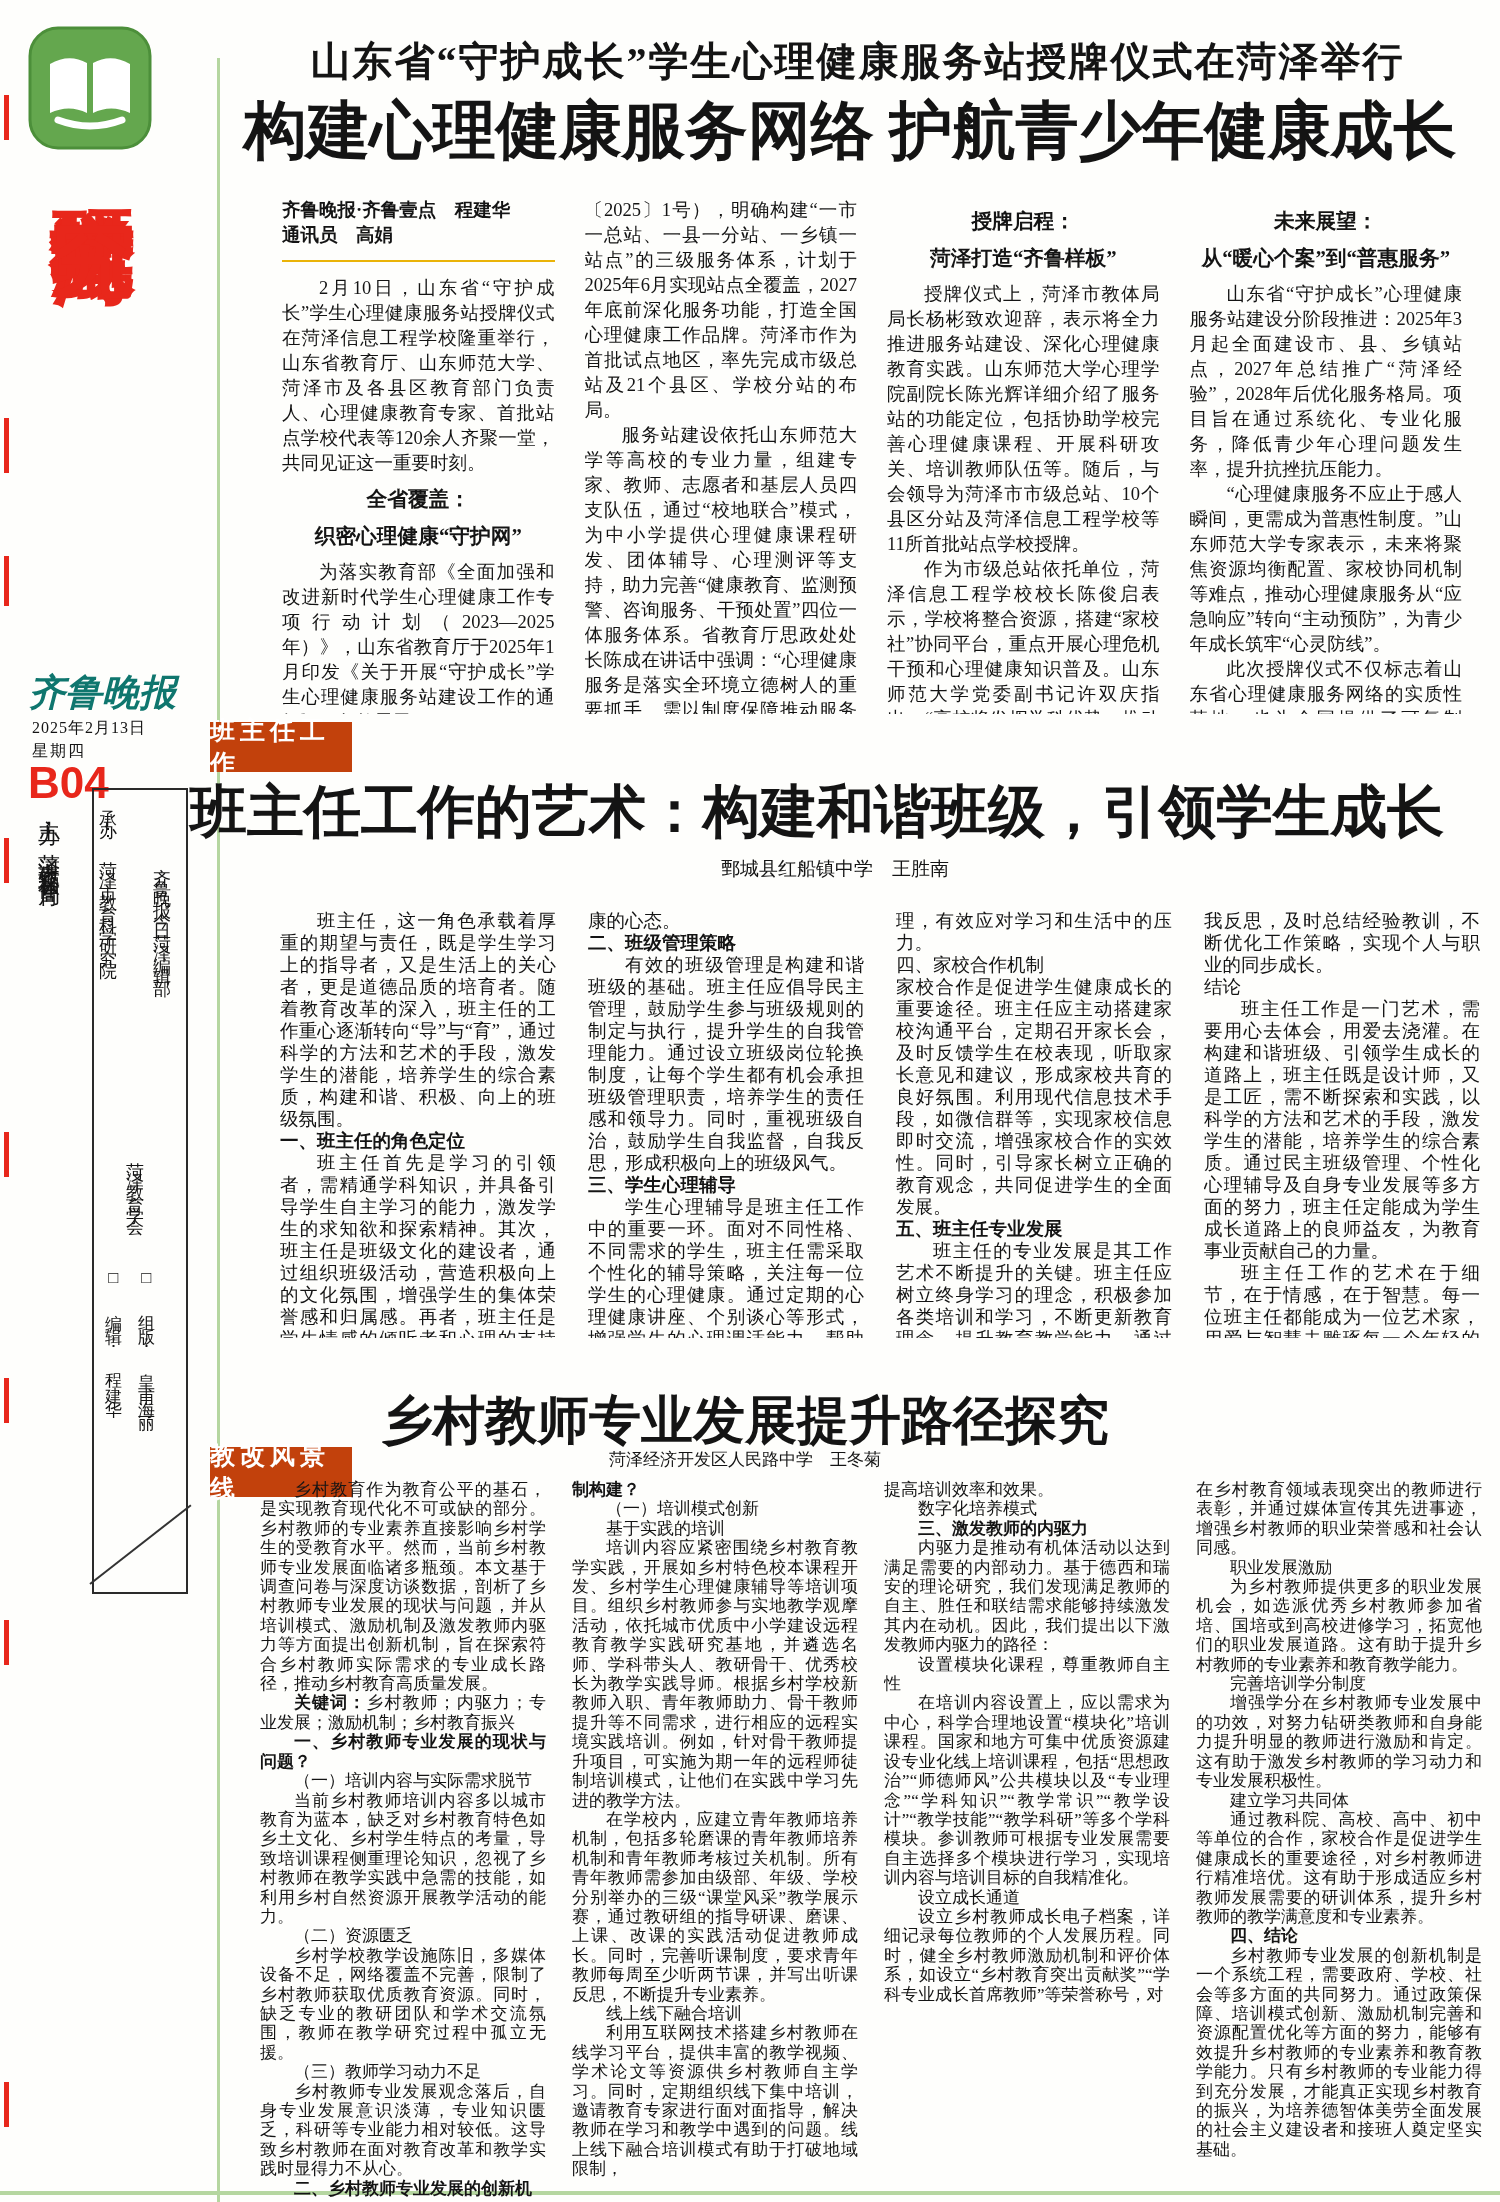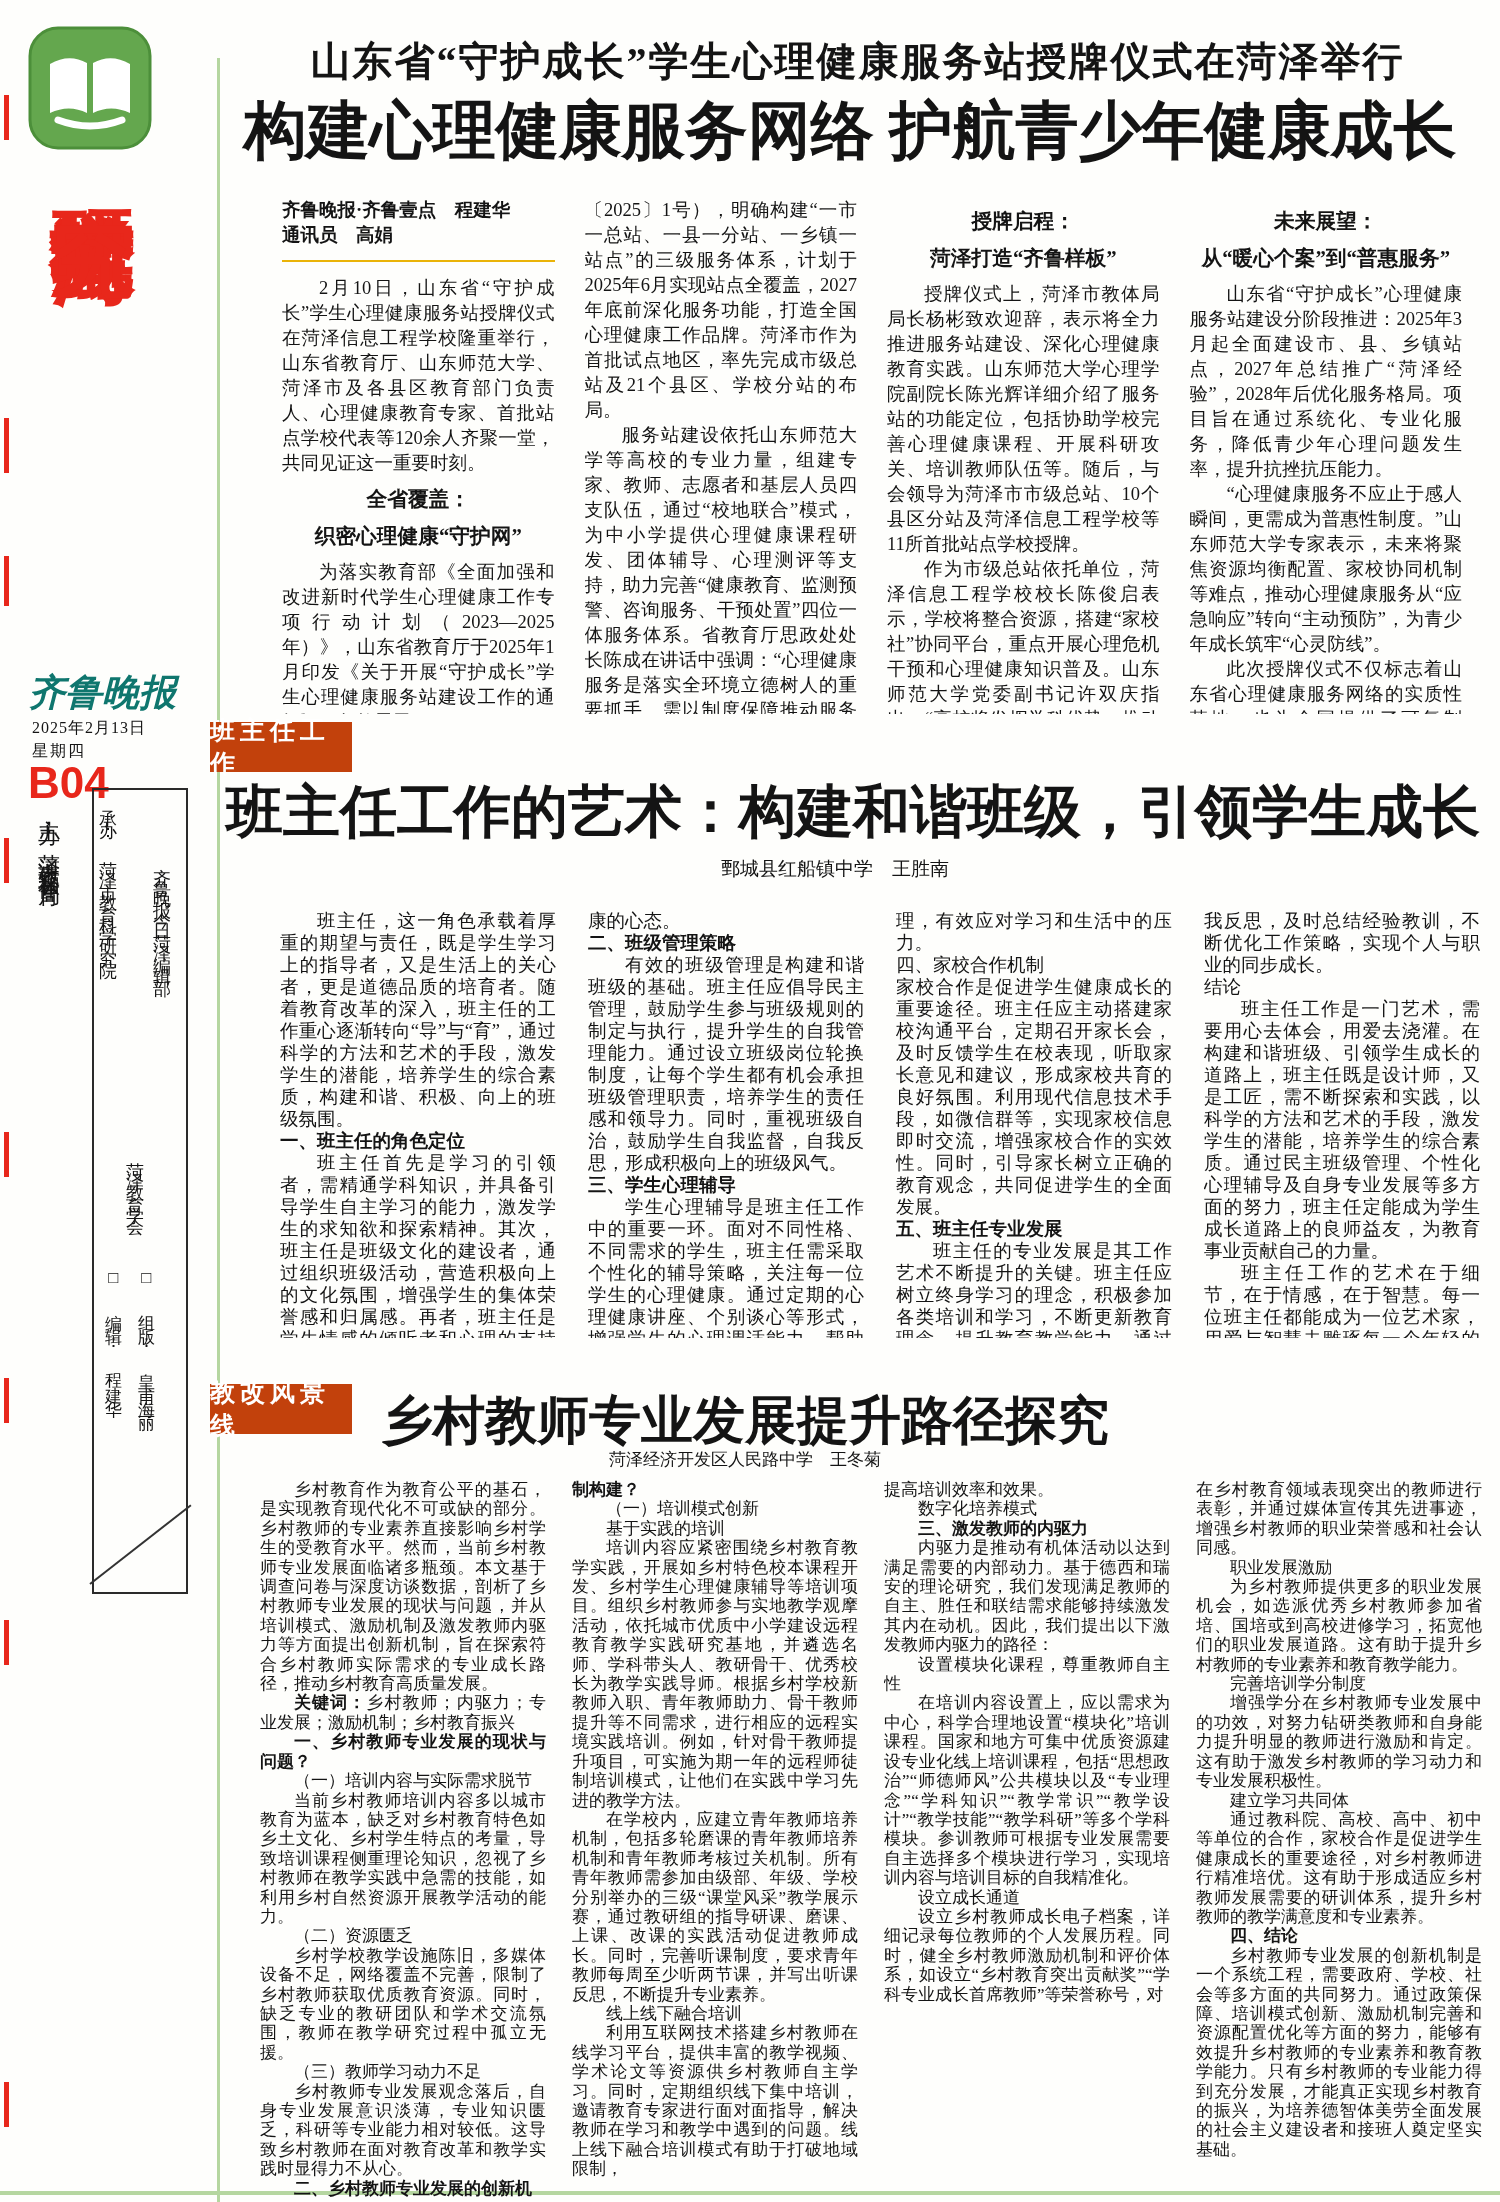--- a/index.html
+++ b/index.html
@@ -31,22 +31,22 @@
   .hline{left:0;top:2191px;width:1500px;height:4px;background:#b5d6a0;}
   
   .kicker{left:235px;top:34px;width:1245px;text-align:center;font-size:40px;font-weight:900;letter-spacing:2px;}
   .a1-title{left:220px;top:88px;width:1260px;text-align:center;font-size:63px;font-weight:900;white-space:nowrap;}
   .body-flex{display:flex;overflow:hidden;}
   .a1-body{left:282px;top:198px;width:1180px;height:516px;gap:30px;font-size:18.5px;line-height:25px;}
   .sec-label{width:142px;height:50px;background:#c2410c;color:#fff;display:flex;align-items:center;
              justify-content:center;font-size:25px;letter-spacing:5px;font-weight:bold;
              font-family:"Liberation Sans","DejaVu Sans",sans-serif;}
   .l2{left:210px;top:722px;}
-  .l3{left:210px;top:1384px;}
-  .a2-title{left:190px;top:774px;width:1290px;text-align:right;font-size:57px;font-weight:900;white-space:nowrap;}
+  .l3{left:210px;top:1447px;}
+  .a2-title{left:190px;top:774px;width:1290px;text-align:left;font-size:57px;font-weight:900;white-space:nowrap;}
   .a2-byline{left:190px;top:856px;width:1290px;text-align:center;font-size:19px;}
   .a2-body{left:280px;top:910px;width:1200px;height:428px;gap:32px;font-size:18.5px;line-height:22px;}
   .a3-title{left:215px;top:1386px;width:1060px;text-align:center;font-size:52px;font-weight:900;white-space:nowrap;}
   .a3-byline{left:215px;top:1448px;width:1060px;text-align:center;font-size:17px;}
   .a3-body{left:260px;top:1480px;width:1222px;height:722px;gap:26px;font-size:17px;line-height:19.4px;}
   .col{flex:1 1 0;overflow:hidden;}
   .run{text-align:justify;text-justify:inter-ideograph;}
   .run.p{text-indent:2em;}
   .run.cont,.run.plain{text-indent:0;}
   .run.sub{font-size:1.12em;font-weight:bold;text-align:center;margin:0.55em 0;text-indent:0;}

